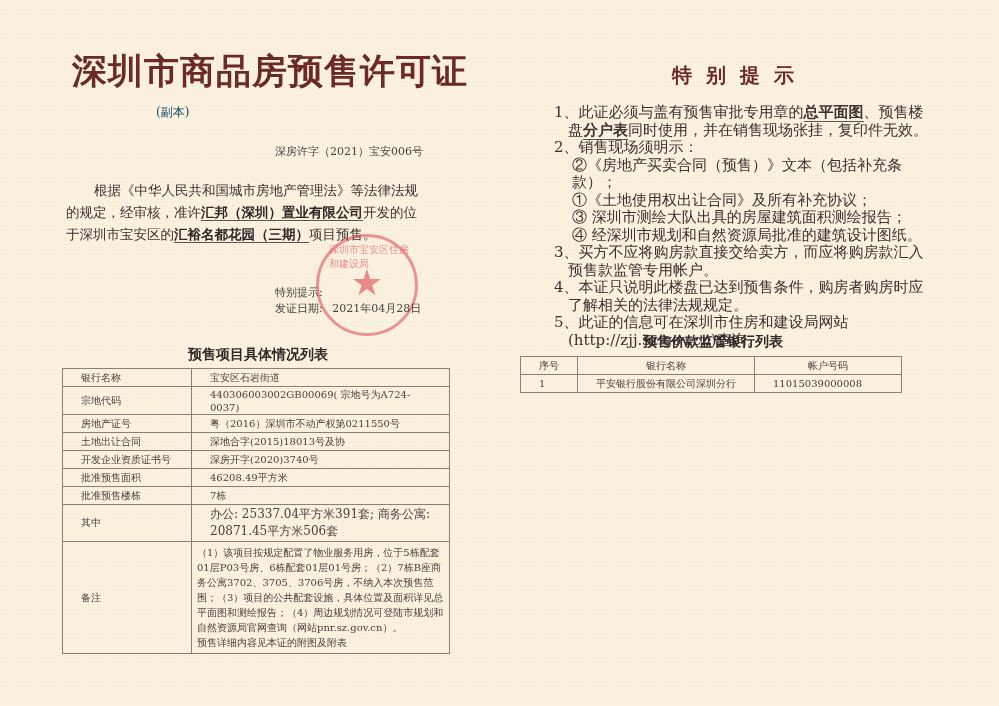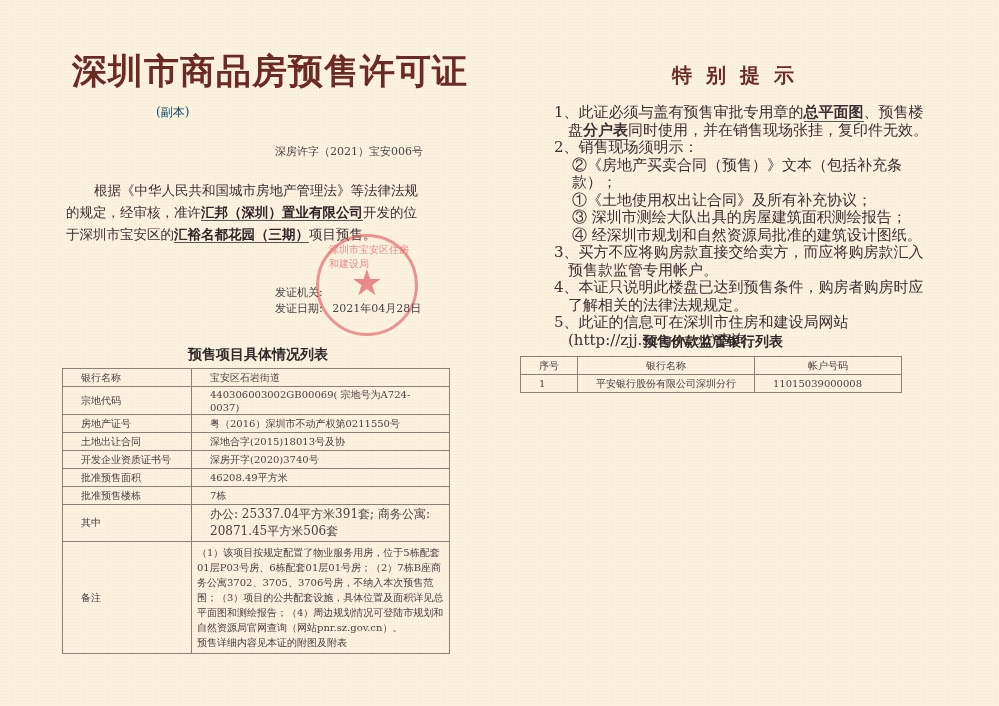--- a/index.html
+++ b/index.html
@@ -75,21 +75,21 @@
   <div class="intro">
     <span style="padding-left:28px">根据《中华人民共和国城市房地产管理法》等法律法规的规定，经审核，准许</span><span class="hl">汇邦（深圳）置业有限公司</span><span>开发的位于深圳市宝安区的</span><span class="hl">汇裕名都花园（三期）</span><span>项目预售。</span>
   </div>
 
   <div class="seal">
     <span class="ring-text">深圳市宝安区住房和建设局</span>
     <span class="star">★</span>
   </div>
 
   <div class="issuer">
-    <div>发证机关:</div>
+    <div>特别提示:</div>
     <div>
       <span>发证日期:</span>
       <span style="margin-left:6px">2021年04月28日</span>
     </div>
   </div>
 
   <div class="table-title" style="left:188px; top:346px;">预售项目具体情况列表</div>
   <table class="grid left-table">
     <tbody>
       <tr>

